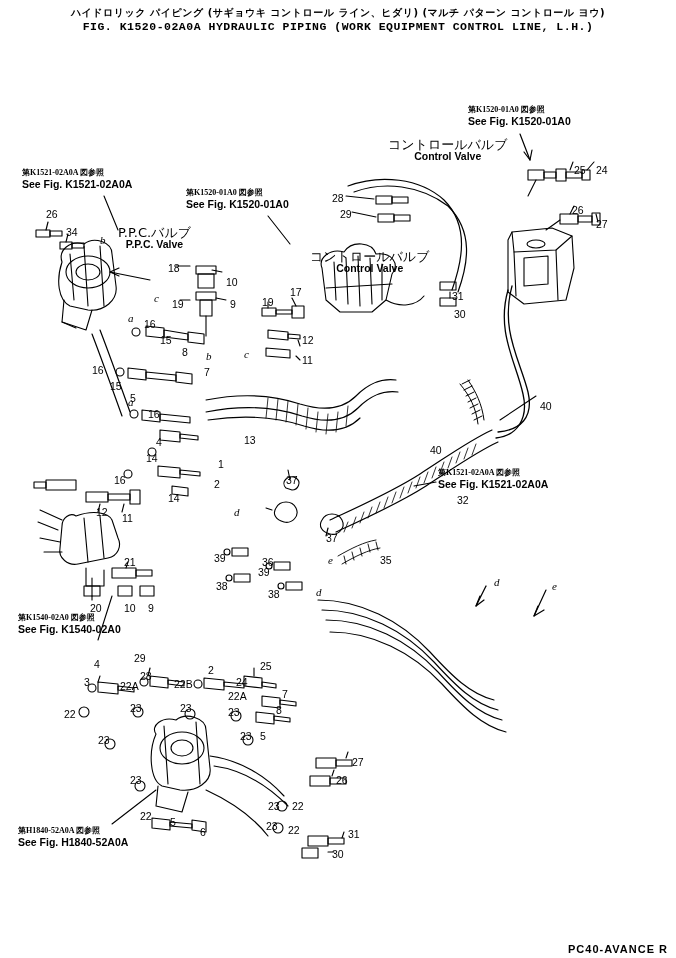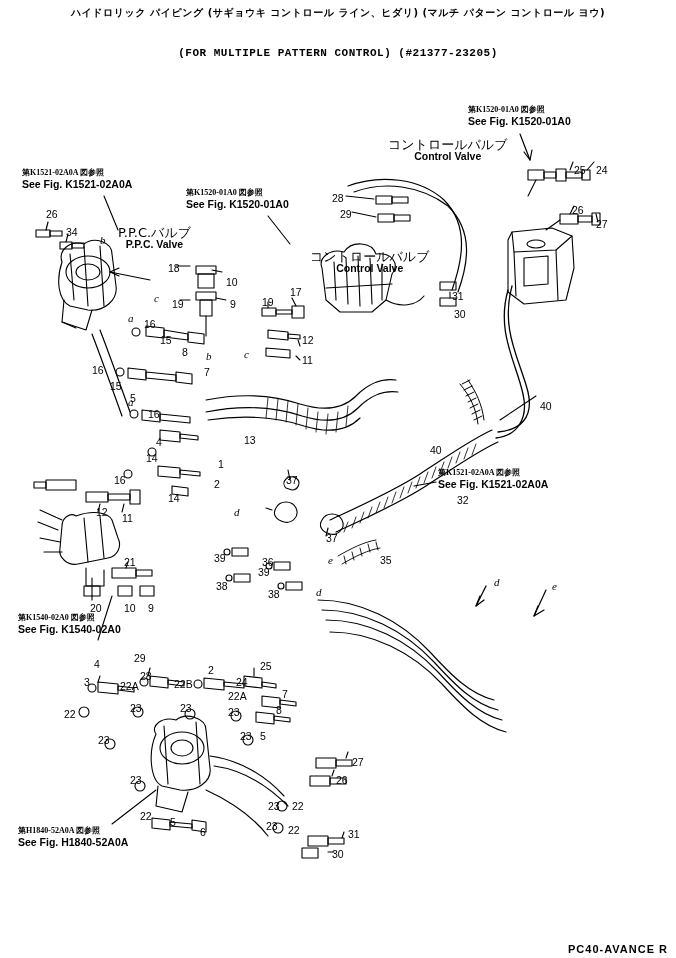--- a/index.html
+++ b/index.html
@@ -103,21 +103,21 @@
     width: 676px;
     height: 958px;
   }
 </style>
 </head>
 <body>
 
 <div id="page">
 
   <div class="hdr hdr-jp">ハイドロリック パイピング (サギョウキ コントロール ライン、ヒダリ) (マルチ パターン コントロール ヨウ)</div>
-  <div class="hdr hdr-sub">(FOR MULTIPLE PATTERN CONTROL) (#21377-23205)</div>
+  <div class="hdr hdr-title">FIG. K1520-02A0A HYDRAULIC PIPING (WORK EQUIPMENT CONTROL LINE, L.H.)</div>
 
   <svg class="art" viewBox="0 0 676 958">
     <g fill="none" stroke="#000" stroke-width="1.1" stroke-linecap="round" stroke-linejoin="round">
 
       <path d="M508 240 L512 232 L552 228 L572 236 L574 268 L566 300 L524 304 L508 292 Z"></path>
       <path d="M512 232 L514 252 L556 250 L572 236"></path>
       <path d="M514 252 L516 296"></path>
       <path d="M556 250 L558 300"></path>
       <ellipse cx="536" cy="244" rx="9" ry="4"></ellipse>
       <path d="M524 258 L548 256 L548 284 L524 286 Z"></path>

